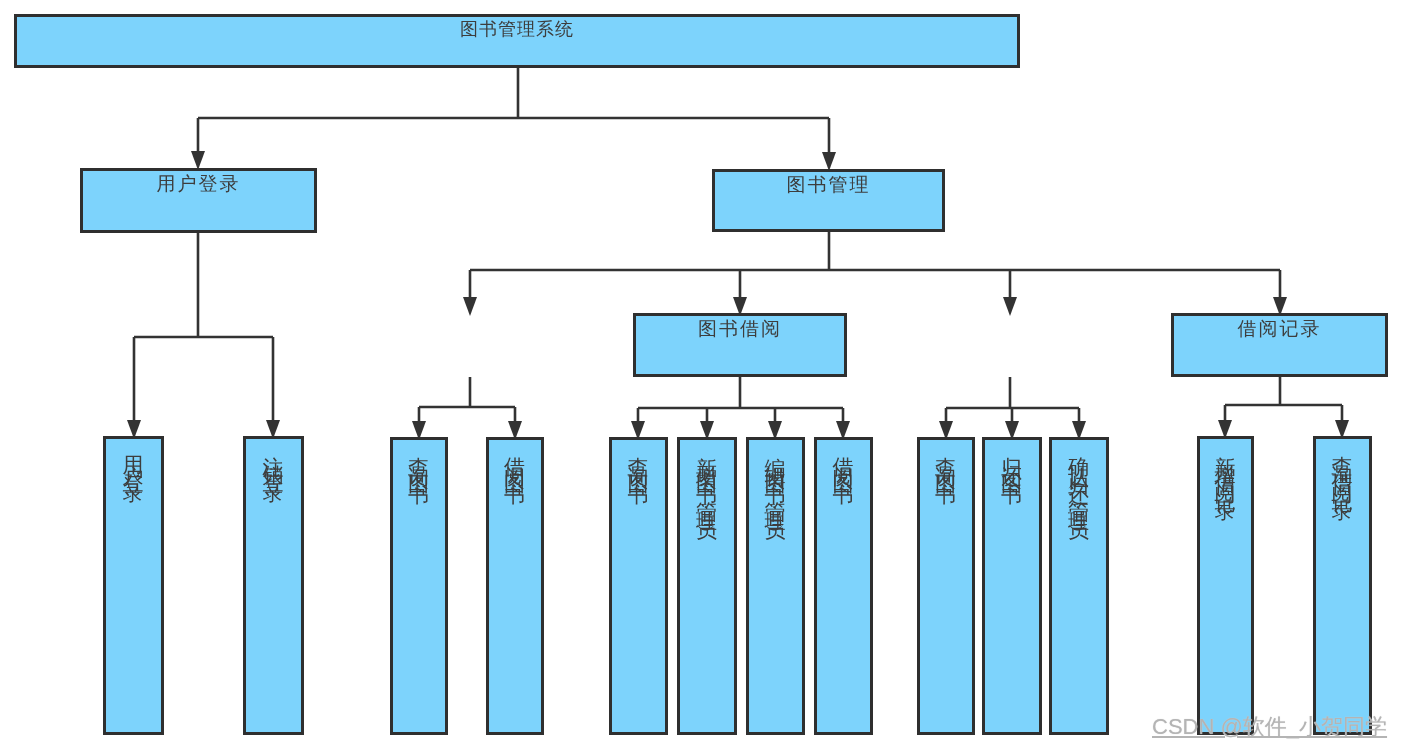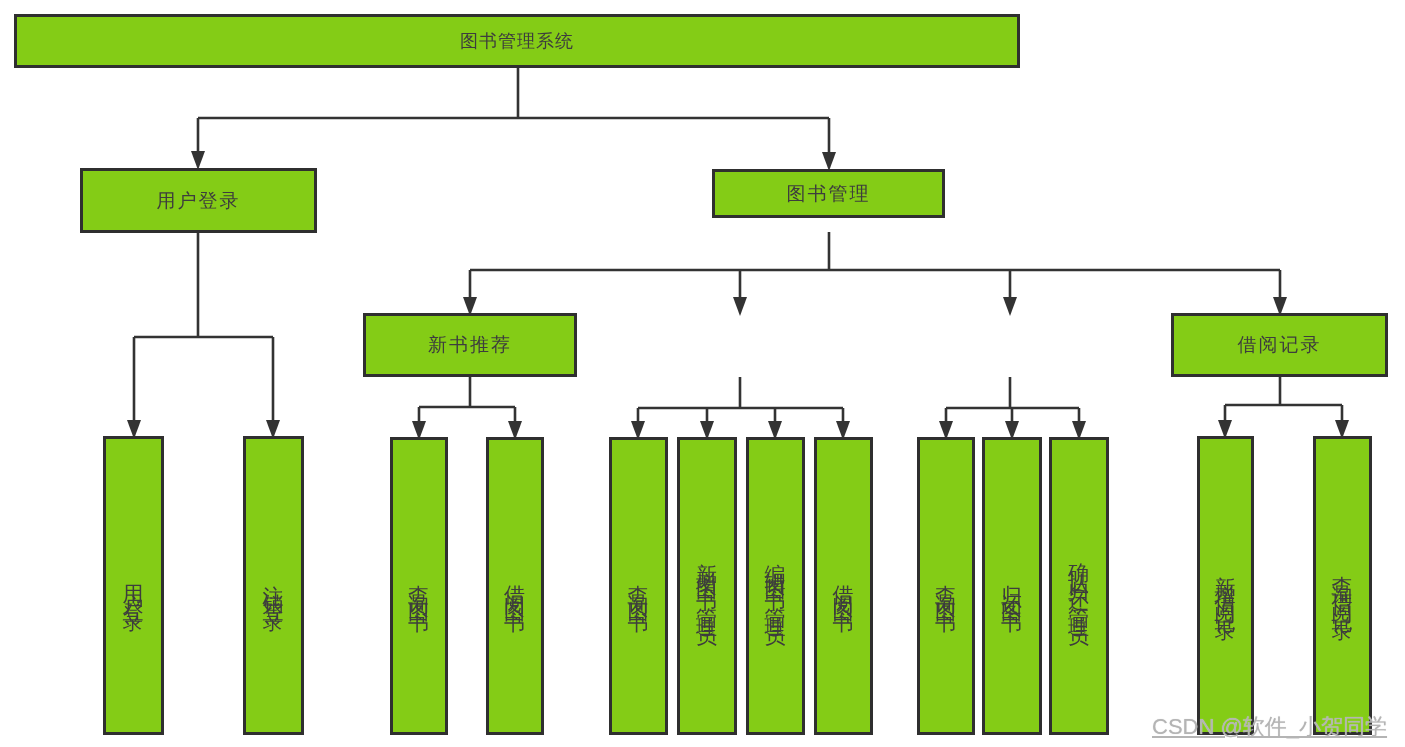--- a/index.html
+++ b/index.html
@@ -19,23 +19,22 @@
     position: absolute;
     left: 0; top: 0;
     width: 1405px;
     height: 747px;
     pointer-events: none;
   }
   .node {
     position: absolute;
     box-sizing: border-box;
     border: 3px solid #2f2f2f;
-    background: #84cc16;
+    background: #7dd3fc;
     display: flex;
-    align-items: center;
     justify-content: center;
     color: #3d3d3d;
   }
   .node.h .lbl {
     font-size: 19px;
     letter-spacing: 2px;
     white-space: nowrap;
   }
   .node.root .lbl {
     font-size: 18px;
@@ -106,26 +105,26 @@
     </g>
   </svg>
 
   <div class="node h root" style="left:14px; top:14px; width:1006px; height:54px;">
     <span class="lbl">图书管理系统</span>
   </div>
 
   <div class="node h" style="left:80px; top:168px; width:237px; height:65px;">
     <span class="lbl">用户登录</span>
   </div>
-  <div class="node h" style="left:712px; top:169px; width:233px; height:49px;">
+  <div class="node h" style="left:712px; top:169px; width:233px; height:63px;">
     <span class="lbl">图书管理</span>
   </div>
 
-  <div class="node h" style="left:363px; top:313px; width:214px; height:64px;">
-    <span class="lbl">新书推荐</span>
+  <div class="node h" style="left:633px; top:313px; width:214px; height:64px;">
+    <span class="lbl">图书借阅</span>
   </div>
   <div class="node h" style="left:1171px; top:313px; width:217px; height:64px;">
     <span class="lbl">借阅记录</span>
   </div>
 
   <div class="node v" style="left:103px; top:436px; width:61px; height:299px;">
     <span class="lbl">用户登录</span>
   </div>
   <div class="node v" style="left:243px; top:436px; width:61px; height:299px;">
     <span class="lbl">注销登录</span>

